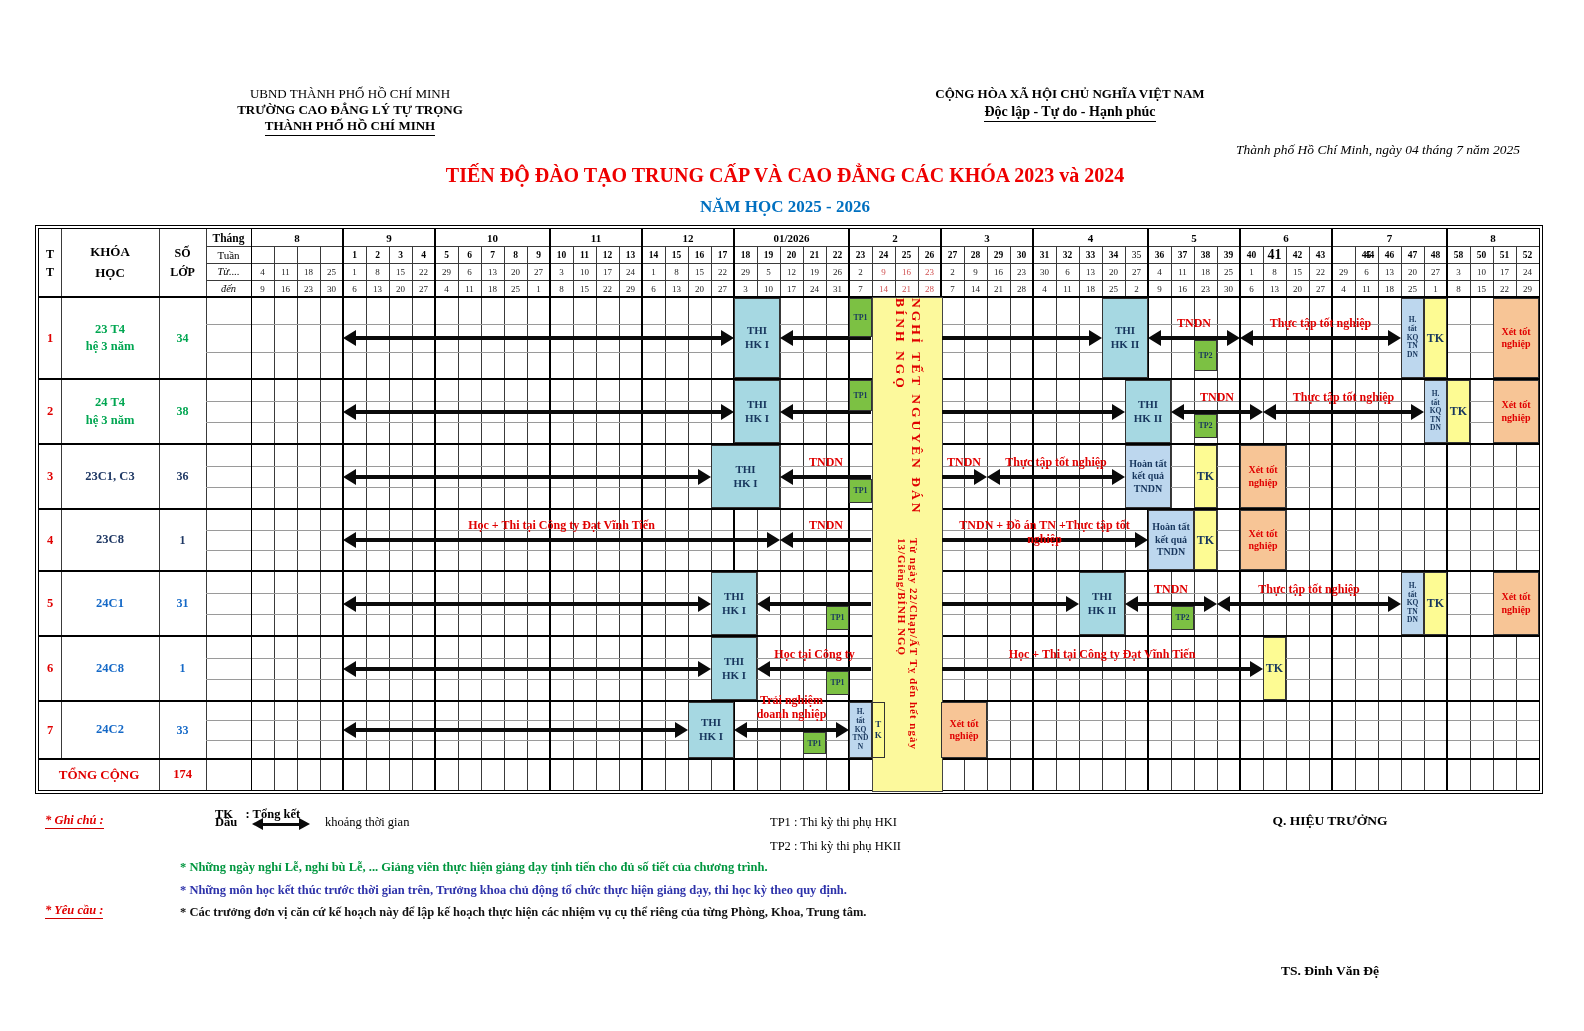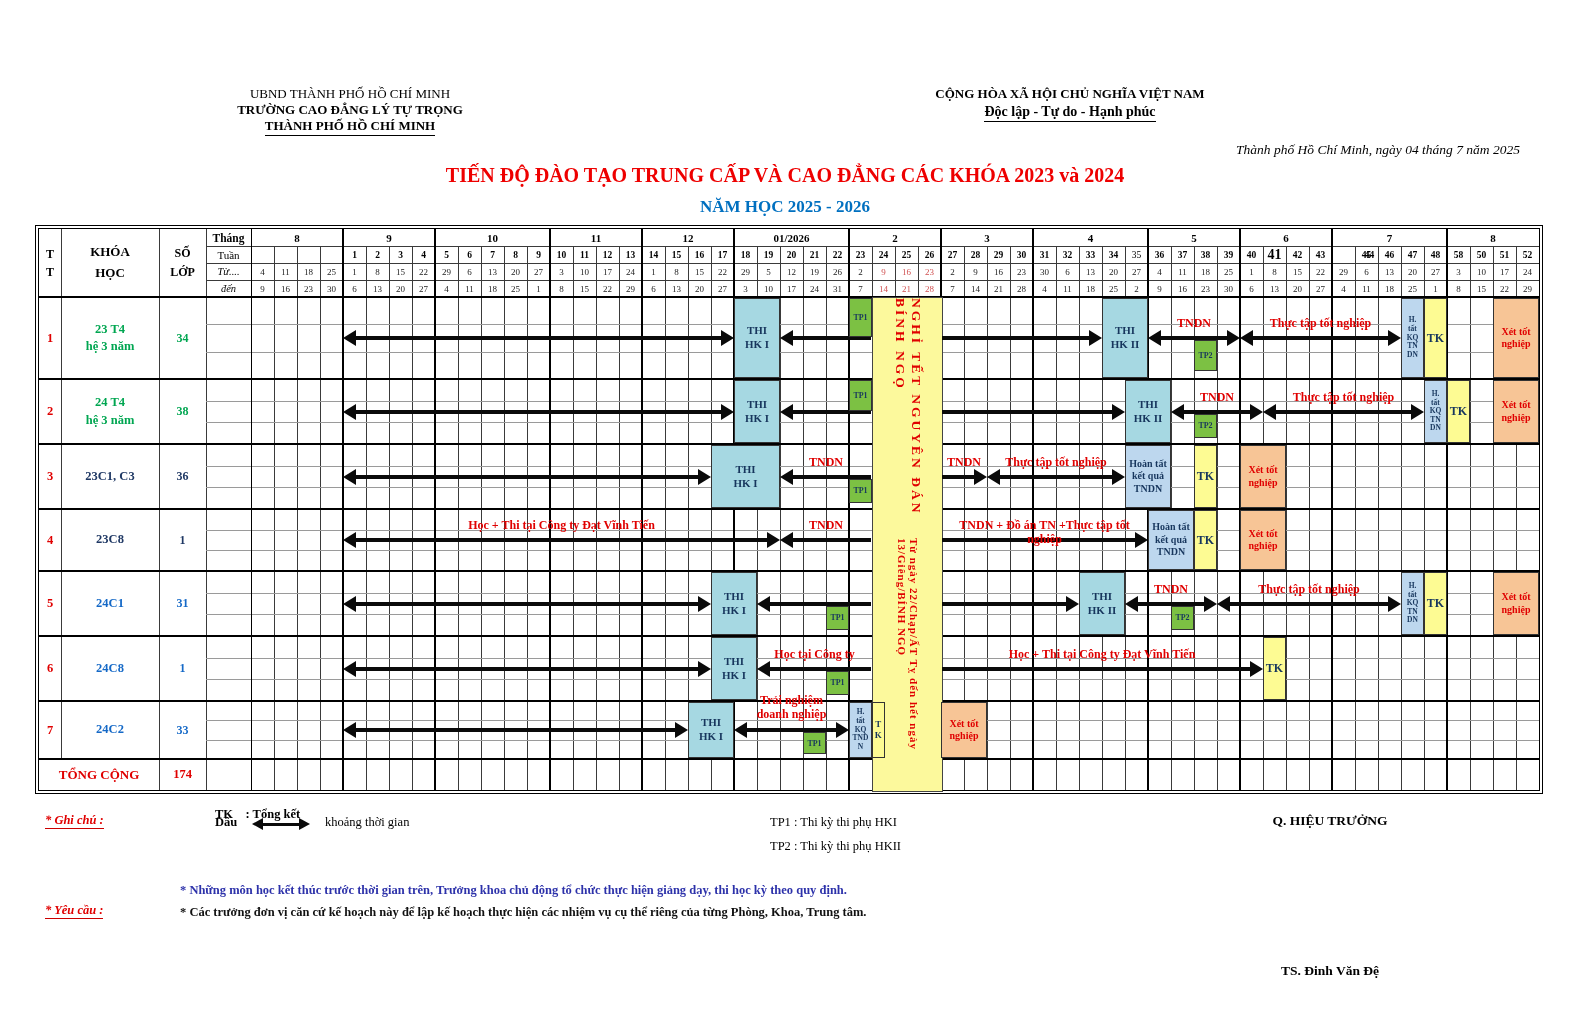--- a/index.html
+++ b/index.html
@@ -525,18 +525,19 @@
   <div class="note" style="left:215px;top:815px">Dấu</div>
   <div class="legend-arrow" style="left:252px;top:817px;width:58px">
       <span class="ln"></span>
       <span class="hl3"></span>
       <span class="hr3"></span>
     </div>
   <div class="note" style="left:325px;top:815px;font-weight:normal">khoảng thời gian</div>
   <div class="note" style="left:215px;top:807px;font-weight:bold">TK    : Tổng kết</div>
   <div class="note" style="left:770px;top:815px;font-weight:normal">TP1 : Thi kỳ thi phụ HKI</div>
   <div class="note" style="left:770px;top:839px;font-weight:normal">TP2 : Thi kỳ thi phụ HKII</div>
+  <div class="note" style="left:180px;top:860px;color:#00963f">* Những ngày nghỉ Lễ, nghỉ bù Lễ, ... Giảng viên thực hiện giảng dạy tịnh tiến cho đủ số tiết của chương trình.</div>
   <div class="note" style="left:180px;top:883px;color:#2d32aa">* Những môn học kết thúc trước thời gian trên, Trưởng khoa chủ động tổ chức thực hiện giảng dạy, thi học kỳ theo quy định.</div>
   <div class="note i" style="left:45px;top:903px;color:#e00000"><span class="ru">* Yêu cầu :</span></div>
   <div class="note" style="left:180px;top:905px;color:#111">* Các trưởng đơn vị căn cứ kế hoạch này để lập kế hoạch thực hiện các nhiệm vụ cụ thể riêng của từng Phòng, Khoa, Trung tâm.</div>
   <div class="note" style="left:1190px;top:813px;width:280px;text-align:center;font-size:13.5px">Q. HIỆU TRƯỞNG</div>
   <div class="note" style="left:1190px;top:963px;width:280px;text-align:center;font-size:13.5px">TS. Đinh Văn Đệ</div>
 </div>
 
 </body></html>

